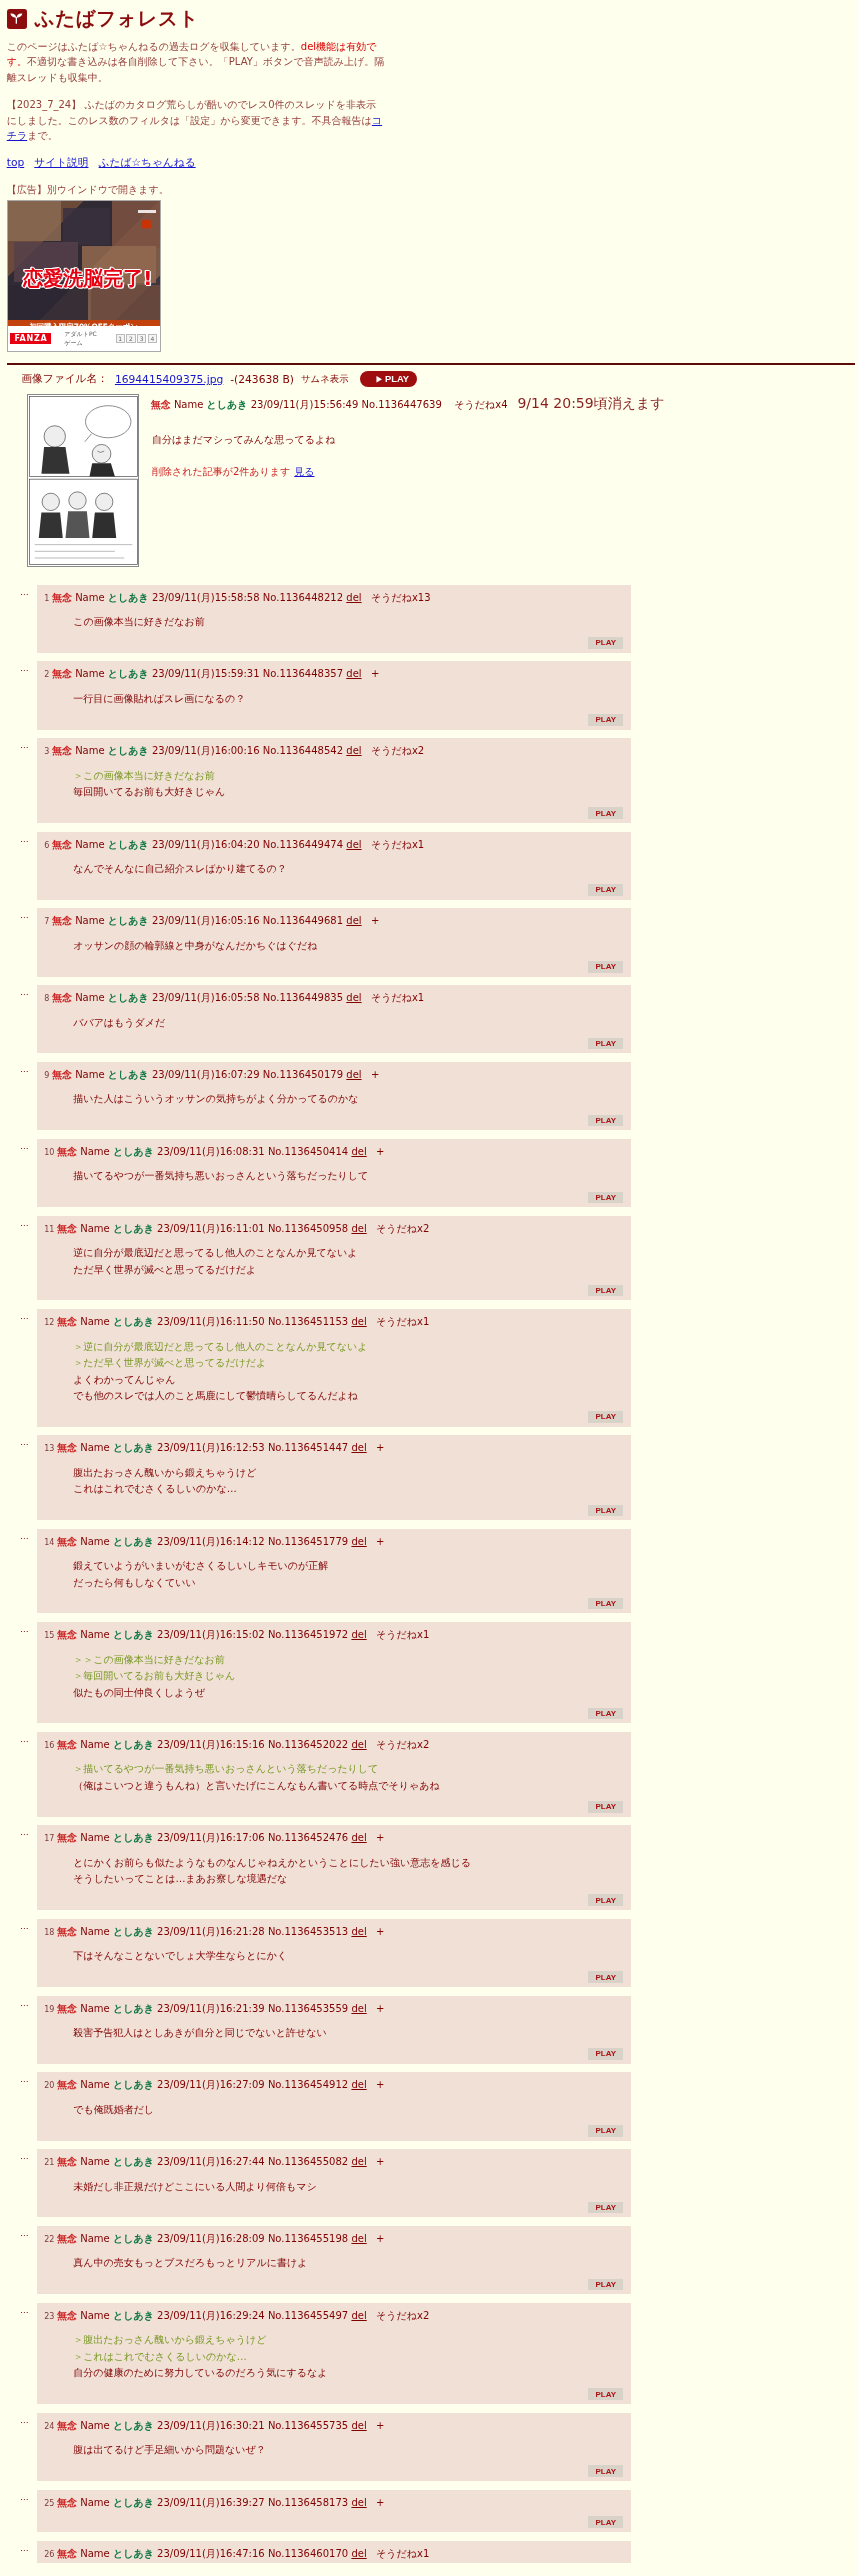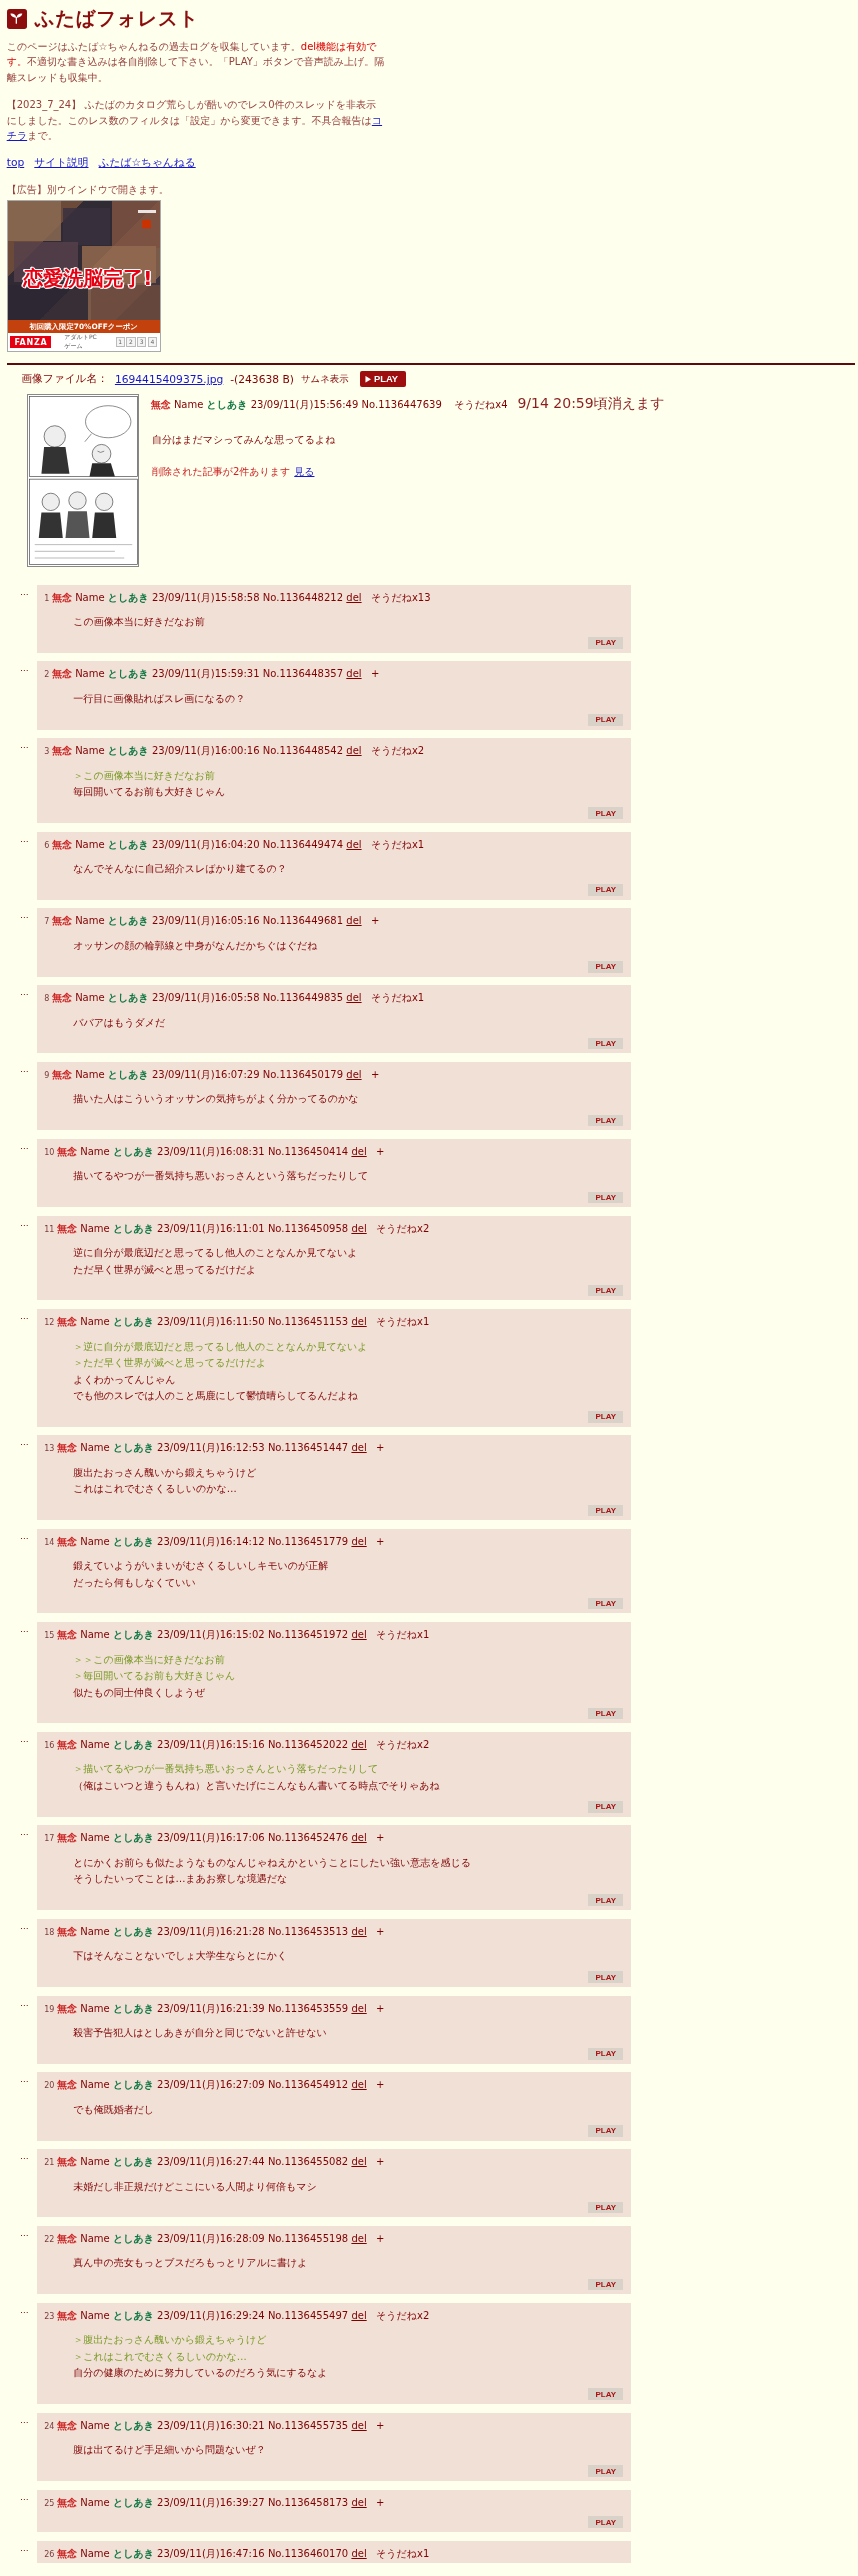--- a/index.html
+++ b/index.html
@@ -34,37 +34,37 @@
       linear-gradient(135deg,#6b4a3a 0 25%,#2f2a33 25% 50%,#7a5a49 50% 75%,#413640 75% 100%);
   }
   .ad-tile { position:absolute; opacity:.85; }
   .ad-headline { position:absolute; left:11px; right:2.7px; top:64px; text-align:center;
     font-size:20px; font-weight:bold; color:#e60012;
     text-shadow:-1.3px 0 #fff,1.3px 0 #fff,0 -1.3px #fff,0 1.3px #fff,1.3px 1.3px #fff,-1.3px -1.3px #fff; }
   .ad-sub { position:absolute; right:4px; top:9.4px; background:rgba(255,255,255,.85);
     color:#c30; font-size:8.7px; font-weight:bold; padding:1.3px 2.7px; writing-mode:vertical-rl; }
   .ad-coupon { position:absolute; left:0; right:0; bottom:17.4px; background:#c2410c;
     color:#fff; font-size:7.4px; font-weight:bold; text-align:center; padding:2px 4px; }
-  .ad-strip { position:absolute; left:0; right:0; bottom:0; height:18px; background:#fff;
+  .ad-strip { position:absolute; left:0; right:0; bottom:0; height:25px; background:#fff;
     display:flex; align-items:center; padding:0 2.7px; gap:13px; }
   .fanza-logo { background:#e60012; color:#fff; font-weight:bold; font-size:8px;
     padding:1.3px 4px; letter-spacing:0.7px; }
   .ad-note { color:#555; font-size:6px; flex:1; }
   .ad-pager { display:flex; gap:1.3px; }
   .ad-pager span { display:inline-block; min-width:9.4px; height:9.4px; border:0.7px solid #bbb;
     color:#666; font-size:6px; text-align:center; line-height:8.7px; background:#f4f4f4; cursor:pointer; }
 
   hr.sep { border:none; border-top:2px solid #5e0a0a; margin:10.7px 0 6.7px 0; width:848px; }
 
   
   .file-line { margin:2.7px 0 6.7px 14.7px; font-size:10.7px; display:flex; align-items:center; gap:7px; }
   .file-size, .thumb-toggle { color:#800000; }
   .thumb-toggle { font-size:9.4px; cursor:pointer; }
   .op-play-btn { background:#9e0e0e; color:#fff; font-weight:bold; font-size:9.4px;
-    border:none; border-radius:2px; padding:2px 8px 2px 5px; margin-left:4px; cursor:pointer; }
+    border:none; border-radius:8px; padding:2px 8px 2px 16px; margin-left:4px; cursor:pointer; }
   .op-play-btn .tri { font-size:7.4px; margin-right:2px; }
 
   .op-wrap { display:flex; align-items:flex-start; gap:12px; margin-left:20px; }
   .op-thumb { width:112px; height:173px; background:#fff; border:0.7px solid #888; flex:none; cursor:pointer; }
   .op-thumb svg { display:block; }
   .op-main { padding-top:1.3px; }
   .post-head { white-space:nowrap; }
   .mood { color:#c22; font-weight:bold; }
   .poster { color:#117743; font-weight:bold; }
   .head-part { color:#800000; }

